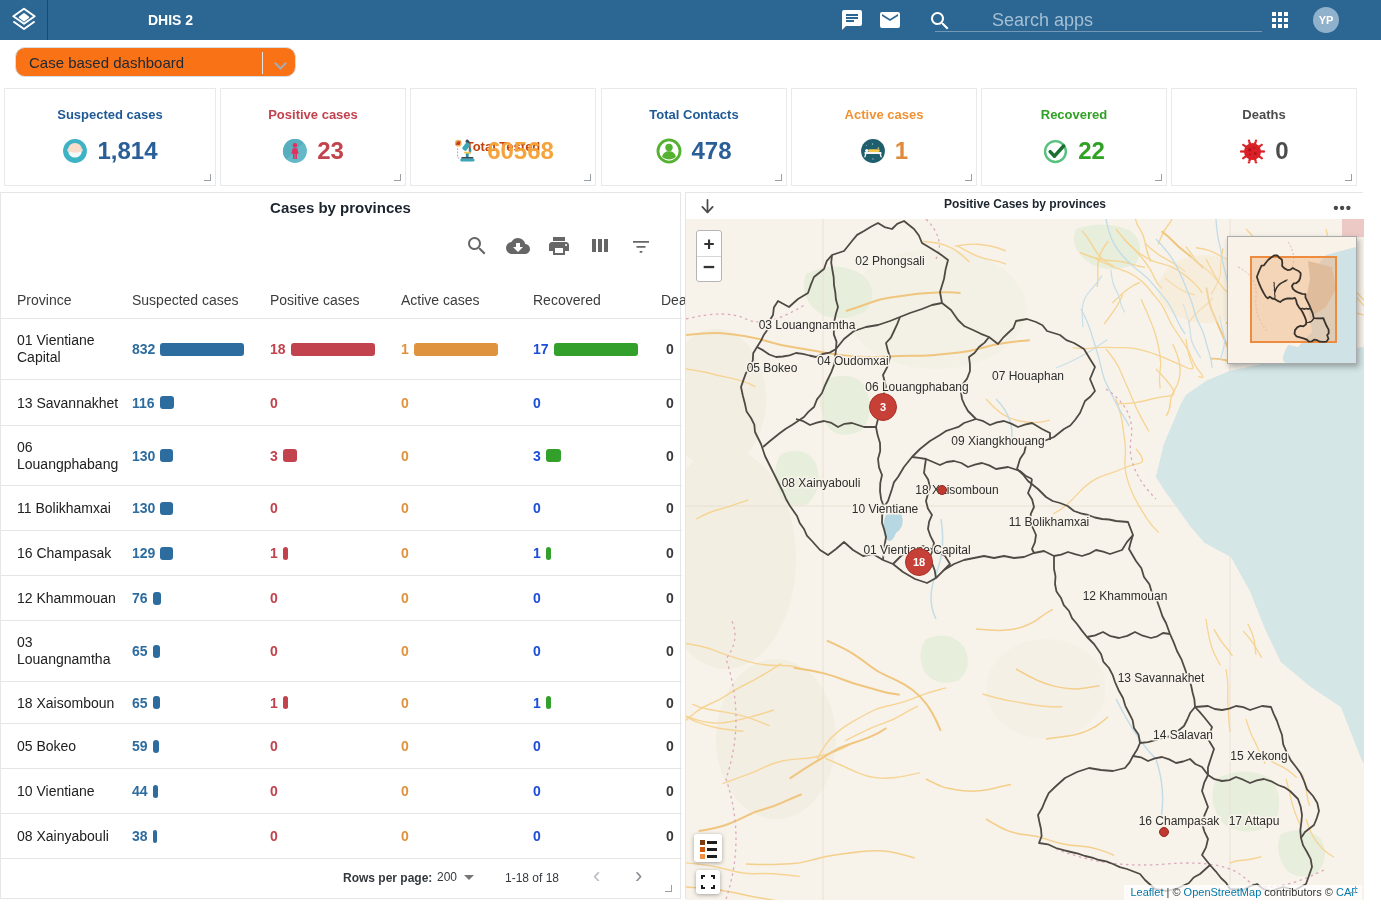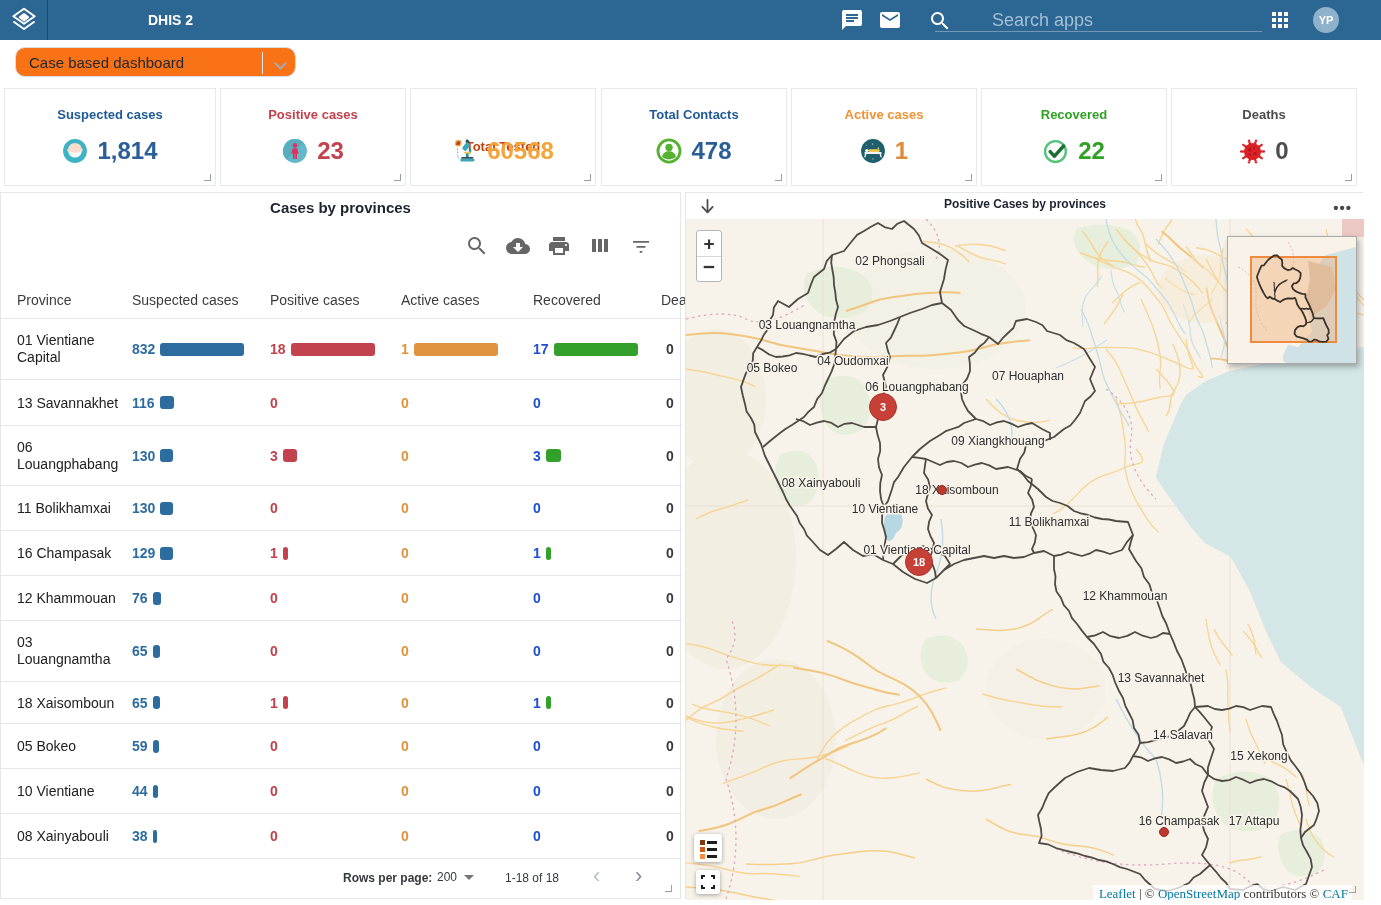--- a/index.html
+++ b/index.html
@@ -712,19 +712,19 @@
             <rect x="13" y="21" width="10" height="3" fill="#1d1d1d"></rect>
         </svg>
       </div>
       <div class="lbtn" style="left:10px;top:651px;width:24px;height:24px;">
         <svg width="24" height="24" viewBox="0 0 24 24">
             <g fill="none" stroke="#1d1d1d" stroke-width="2">
               <path d="M6 9 V6 h3 M15 6 h3 v3 M18 15 v3 h-3 M9 18 H6 v-3"></path>
             </g>
           </svg>
       </div>
-      <div id="attr" style="position:absolute;right:12px;bottom:0;height:15px;background:rgba(255,255,255,.75);font-size:13px;color:#333;padding:1px 4px 0 6px;white-space:nowrap;font-family:Liberation Serif, serif;">
+      <div id="attr" style="position:absolute;right:2px;bottom:0;height:15px;background:rgba(255,255,255,.75);font-size:11px;color:#333;padding:1px 4px 0 6px;white-space:nowrap;">
         <span style="color:#0078a8;">Leaflet</span> | © <span style="color:#0078a8;">OpenStreetMap</span> contributors © <span style="color:#0078a8;">CAF</span>
       </div>
     </div>
     <div class="rsz" style="right:6px;bottom:5px;"></div>
   </div>
 </div>
 
 </body></html>

